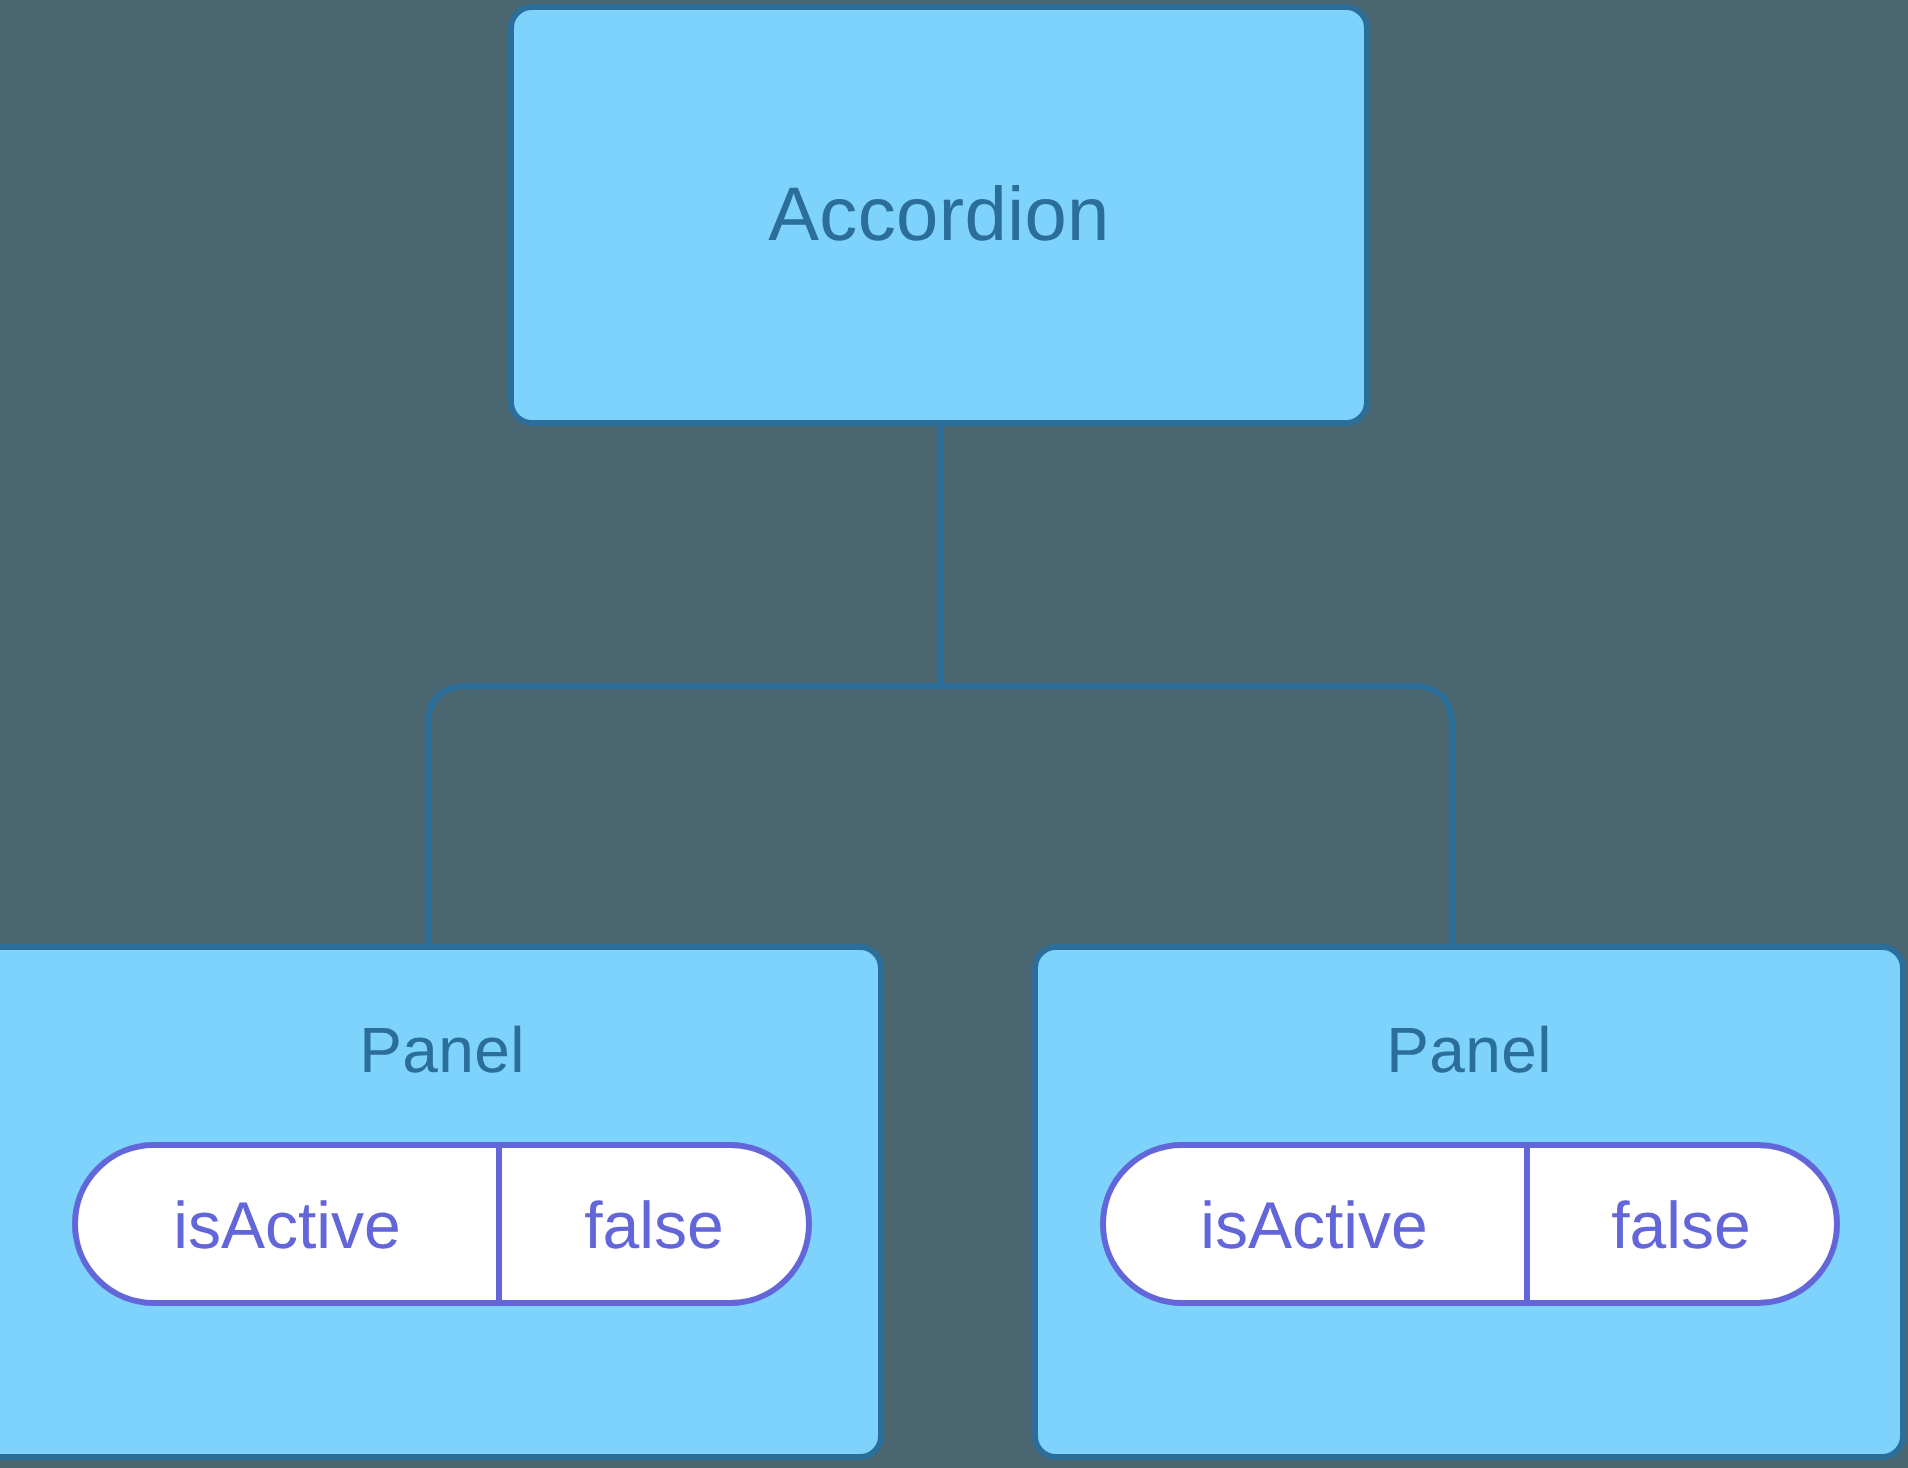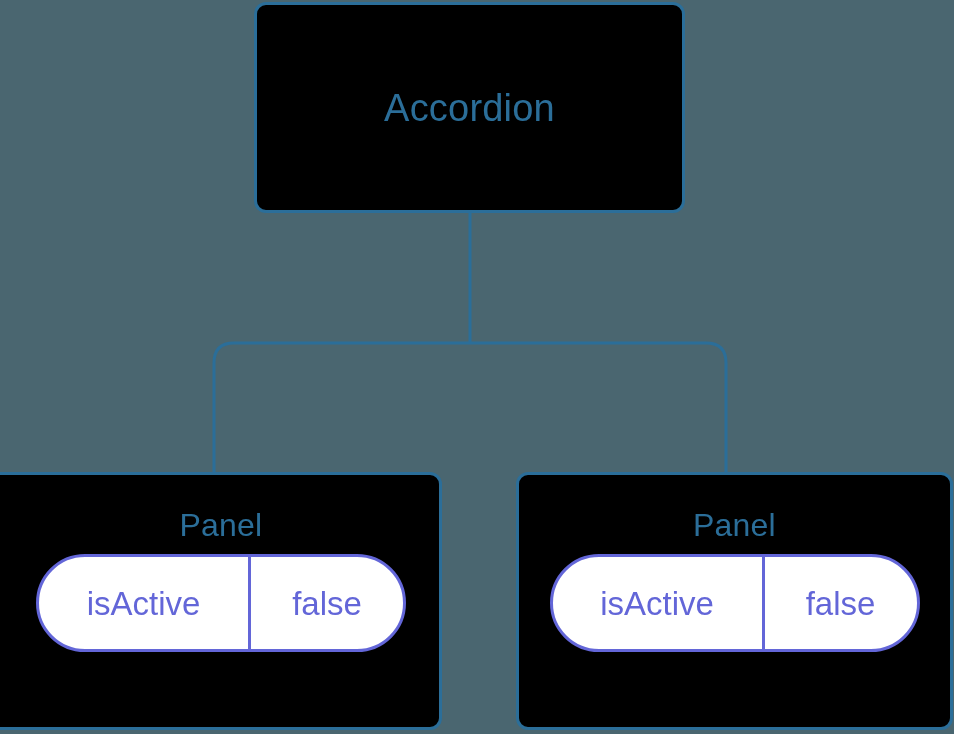--- a/index.html
+++ b/index.html
@@ -30,21 +30,21 @@
     left: 0; top: 0;
     width: 954px;
     height: 734px;
     pointer-events: none;
     z-index: 1;
   }
 
   
   .node-box {
     position: absolute;
-    background: #000000;
+    background: #7dd3fc;
     border: 3px solid #2b6e99;
     border-radius: 12px;
     z-index: 2;
     display: flex;
     flex-direction: column;
     align-items: center;
   }
 
   .node-title {
     color: #2b6e99;
@@ -95,24 +95,24 @@
 
   .panel-inner {
     width: 100%;
     display: flex;
     flex-direction: column;
     align-items: center;
   }
 
   
   .state-pill {
-    margin-top: 13px;
+    margin-top: 30px;
     display: flex;
     align-items: stretch;
-    height: 98px;
+    height: 82px;
     border: 3px solid #6366d8;
     border-radius: 53px;
     background: #ffffff;
     overflow: hidden;
   }
 
   .pill-cell {
     display: flex;
     align-items: center;
     justify-content: center;

